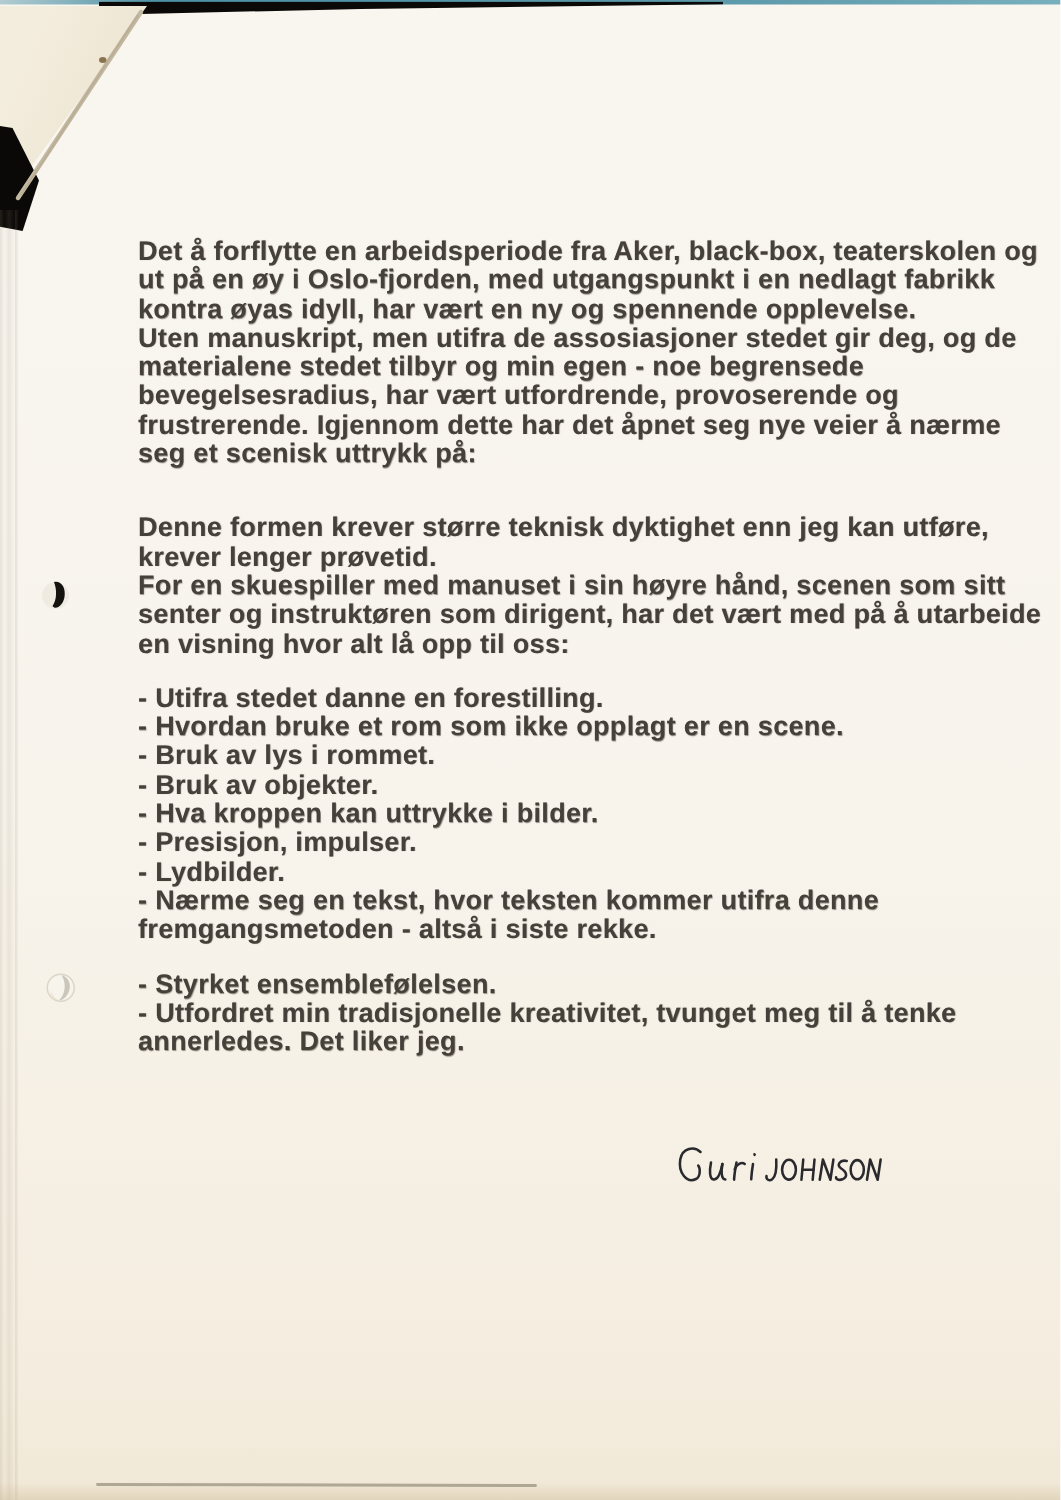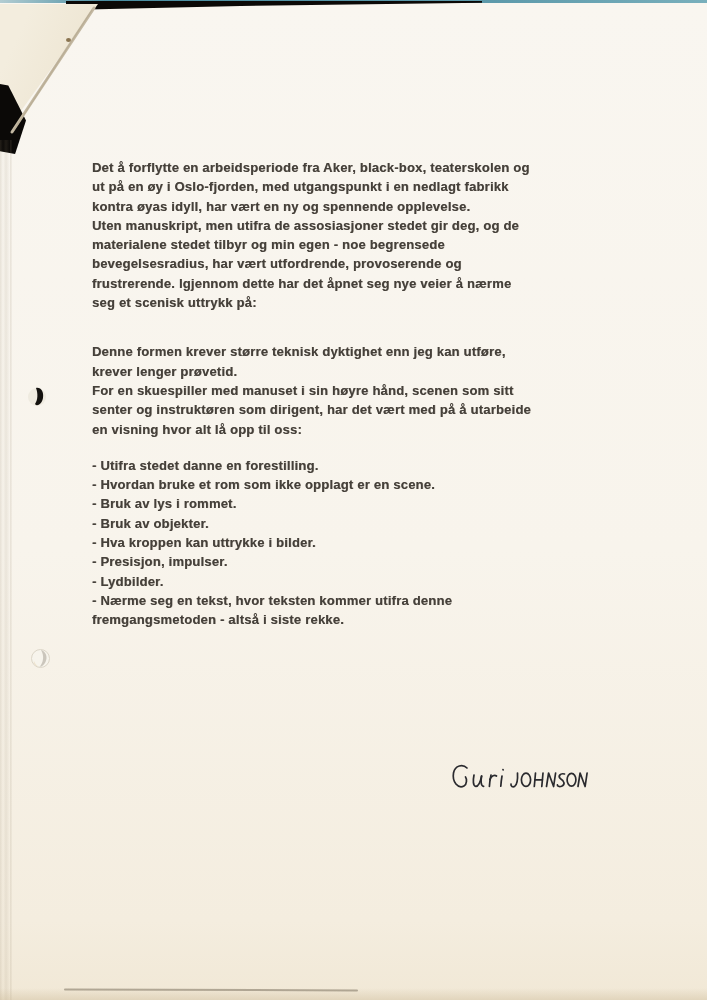--- a/index.html
+++ b/index.html
@@ -51,21 +51,21 @@
     position:absolute;left:64px;top:989px;width:294px;height:2px;
     background:rgba(100,88,70,.45);border-radius:1px;transform:rotate(.15deg);
   }
   .hole{position:absolute;}
   .hole-1{left:27px;top:385px;width:22px;height:24px;}
   .hole-2{left:30px;top:648px;width:22px;height:22px;}
   
   .text-block{
     position:absolute;left:92px;top:158px;width:545px;
     color:#45403a;
-    font-size:13px;font-weight:700;line-height:19.3px;letter-spacing:.22px;
+    font-size:18px;font-weight:700;line-height:19.3px;letter-spacing:.22px;
     text-shadow:.4px .4px .6px rgba(72,64,52,.55);
   }
   .para{white-space:pre;margin:0 0 30px 0;}
   .para.tight{margin-bottom:17px;}
   .para.last{margin-bottom:0;}
   .signature-wrap{
     position:absolute;left:450px;top:756px;width:140px;height:48px;
   }
   .signature-wrap svg{width:100%;height:100%;}
 </style>
@@ -113,20 +113,23 @@
 en visning hvor alt lå opp til oss:</div>
     <div class="para tight">- Utifra stedet danne en forestilling.
 - Hvordan bruke et rom som ikke opplagt er en scene.
 - Bruk av lys i rommet.
 - Bruk av objekter.
 - Hva kroppen kan uttrykke i bilder.
 - Presisjon, impulser.
 - Lydbilder.
 - Nærme seg en tekst, hvor teksten kommer utifra denne
 fremgangsmetoden - altså i siste rekke.</div>
+    <div class="para last">- Styrket ensemblefølelsen.
+- Utfordret min tradisjonelle kreativitet, tvunget meg til å tenke
+annerledes. Det liker jeg.</div>
   </div>
 
   <div class="signature-wrap" role="img" aria-label="Guri Johnson">
     <svg viewBox="0 0 140 34" fill="none" stroke="#2a2a2e" stroke-width="1.7" stroke-linecap="round" stroke-linejoin="round">
 
       <path d="M 17,5 C 13,1 5,2 3.5,10 C 2,19 8,26 14,23 C 17,21.5 17,16 15.5,14"></path>
       <path d="M 24,12 C 23,17 22.8,23 25.8,23.3 C 28.8,23.5 30.6,18 31.6,13"></path>
       <path d="M 31.6,13 C 30.8,17.5 30.6,23 33.6,23.3"></path>
       <path d="M 41,12 C 40,17 39.5,21 39.4,23.4"></path>
       <path d="M 39.8,16.5 C 41.5,12.8 44.5,11.5 46.5,13"></path>

